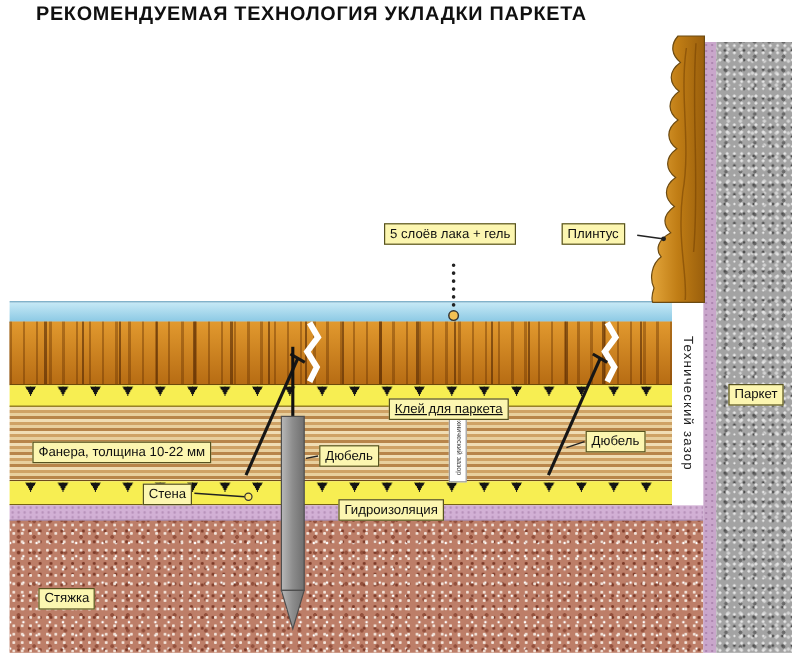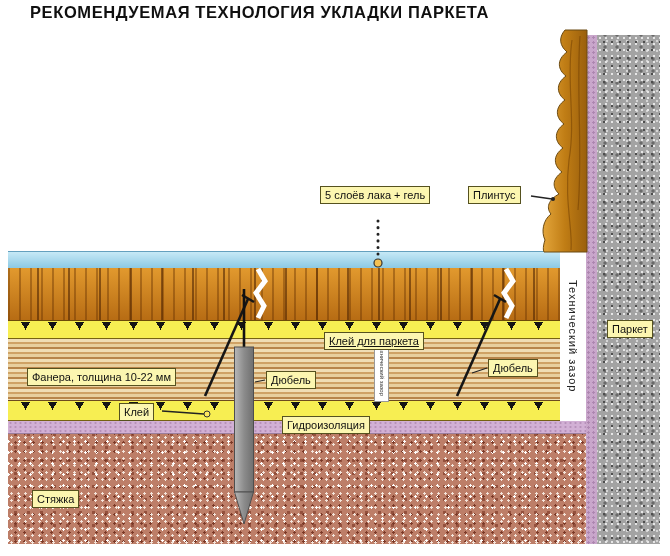--- a/index.html
+++ b/index.html
@@ -136,18 +136,18 @@
     <rect x="234.5" y="347" width="19" height="145" fill="url(#steelg)" stroke="#4e4e4e" stroke-width="1"></rect>
     <polygon points="234.5,492 253.5,492 244,524" fill="url(#steelg)" stroke="#4e4e4e" stroke-width="1"></polygon>
   </svg>
 
   <div class="lbox" style="left:320px;top:186px;">5 слоёв лака + гель</div>
   <div class="lbox" style="left:468px;top:186px;">Плинтус</div>
   <div class="lbox" style="left:324px;top:332px;text-decoration:underline;">Клей для паркета</div>
   <div class="lbox" style="left:27px;top:368px;">Фанера, толщина 10-22 мм</div>
   <div class="lbox" style="left:266px;top:371px;text-align:right;">Дюбель</div>
   <div class="lbox" style="left:488px;top:359px;">Дюбель</div>
-  <div class="lbox" style="left:119px;top:403px;">Клей</div>
+  <div class="lbox" style="left:119px;top:403px;">Стена</div>
   <div class="lbox" style="left:282px;top:416px;">Гидроизоляция</div>
   <div class="lbox" style="left:32px;top:490px;text-align:right;">Стяжка</div>
   <div class="lbox" style="left:607px;top:320px;">Паркет</div>
 
 </div>
 
 </body></html>

